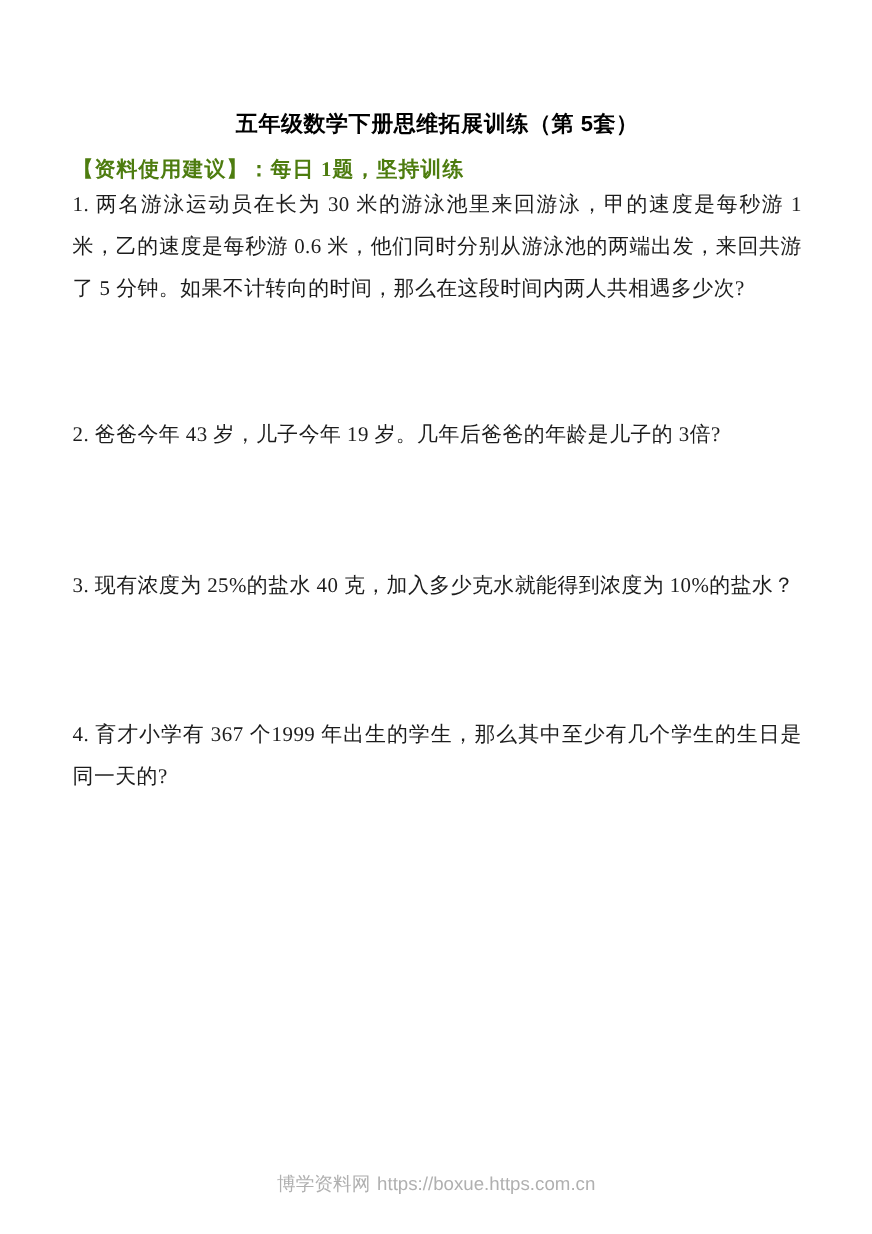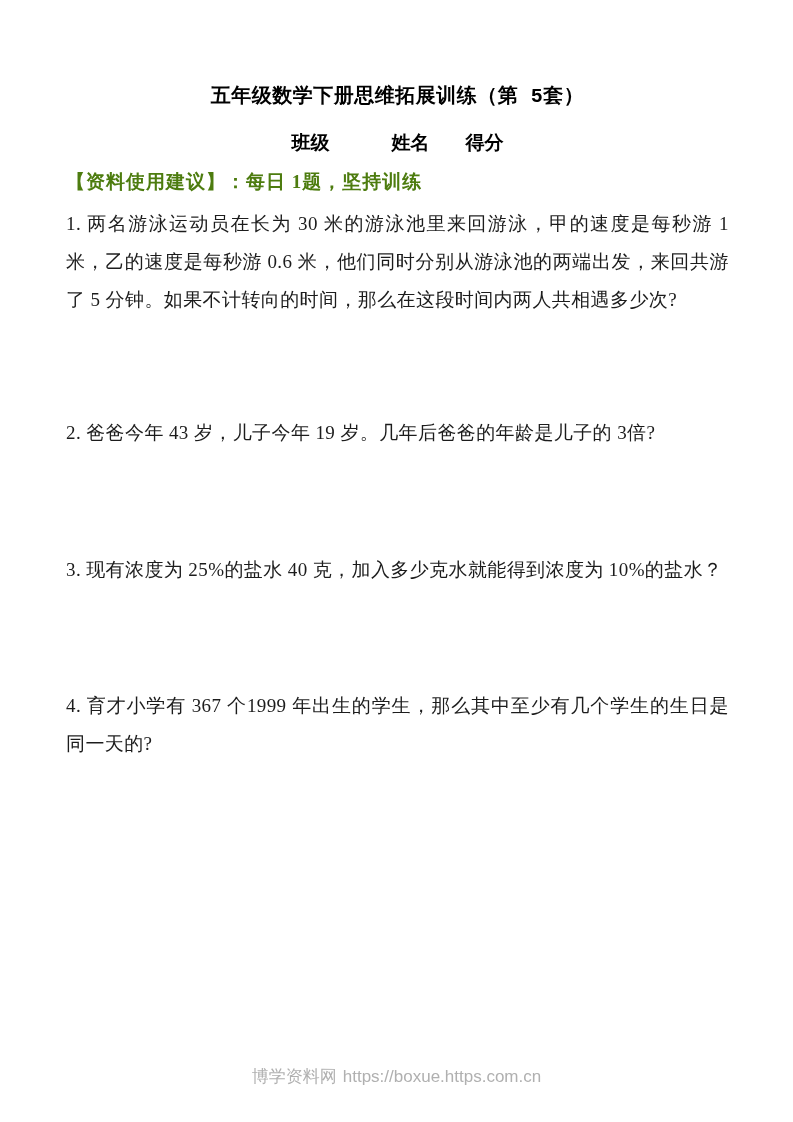--- a/index.html
+++ b/index.html
@@ -13,22 +13,22 @@
     height: 1122px;
     margin: 0 auto;
     background: #ffffff;
     box-sizing: border-box;
     padding: 84px 64px 0 66px;
     font-family: "Liberation Serif", "DejaVu Serif", serif;
     color: #1c1c1c;
     overflow: hidden;
   }
   .title {
-    margin: 0;
-    font-family: Liberation Mono, monospace;
+    margin: 16px;
+    font-family: Liberation Sans, sans-serif;
     font-size: 20px;
     font-weight: 700;
     line-height: 26px;
     text-align: center;
     color: #000000;
     letter-spacing: 0.5px;
   }
   .fields {
     margin-top: 20px;
     line-height: 26px;
@@ -47,21 +47,21 @@
     font-weight: 600;
     letter-spacing: 1px;
   }
   .q {
     margin: 0;
     font-size: 19px;
     line-height: 38px;
     letter-spacing: 0.4px;
     text-align: justify;
   }
-  .q1 { margin-top: 10px;  margin-bottom: 95px; }
+  .q1 { margin-top: 0;  margin-bottom: 95px; }
   .q2 { margin-bottom: 99px; }
   .q3 { margin-bottom: 98px; }
   .q4 { margin-bottom: 96px; }
   .q5 { margin-bottom: 0; }
   .footer {
     position: absolute;
     left: 0;
     right: 0;
     bottom: 34px;
     text-align: center;
@@ -71,23 +71,20 @@
   }
   .footer .site { margin-right: 6px; }
 </style>
 </head>
 <body>
 
 <div class="page">
 
   <h1 class="title">五年级数学下册思维拓展训练（第 5套）</h1>
 
-  <div class="fields">
-    <span class="f-class">班级</span><span class="f-name">姓名</span><span class="f-score">得分</span>
-  </div>
 
   <div class="advisory" style="color: #4d7c0f;">【资料使用建议】：每日 1题，坚持训练</div>
 
   <p class="q q1">1. 两名游泳运动员在长为 30 米的游泳池里来回游泳，甲的速度是每秒游 1米，乙的速度是每秒游 0.6 米，他们同时分别从游泳池的两端出发，来回共游了 5 分钟。如果不计转向的时间，那么在这段时间内两人共相遇多少次?</p>
 
   <p class="q q2">2. 爸爸今年 43 岁，儿子今年 19 岁。几年后爸爸的年龄是儿子的 3倍?</p>
 
   <p class="q q3">3. 现有浓度为 25%的盐水 40 克，加入多少克水就能得到浓度为 10%的盐水？</p>
 
   <p class="q q4">4. 育才小学有 367 个1999 年出生的学生，那么其中至少有几个学生的生日是同一天的?</p>

